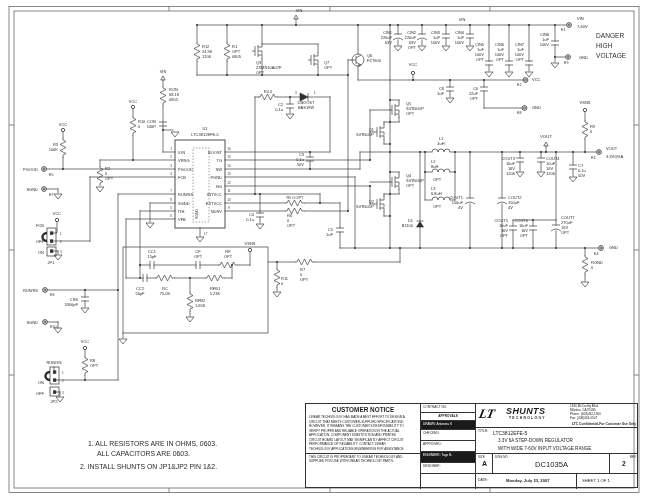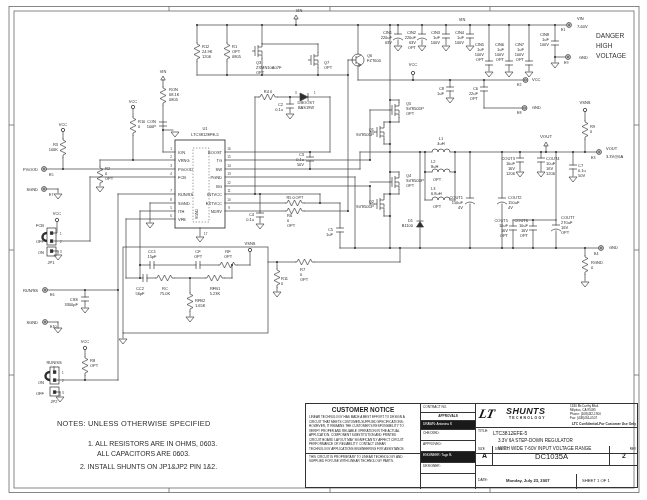--- a/index.html
+++ b/index.html
@@ -587,21 +587,20 @@
         <text x="561" y="229" font-size="4">16V</text>
         <text x="561" y="234" font-size="4">OPT</text>
         <text x="594" y="255" font-size="3.6">E4</text>
         <text x="609" y="249" font-size="4">GND</text>
         <text x="591" y="264" font-size="4">RGND</text>
         <text x="591" y="269" font-size="4">0</text>
       </g>
 </svg>
 
 
-<div class="note note-header" style="left:57px;top:419px;">NOTES:  UNLESS OTHERWISE SPECIFIED</div>
 <div class="note note-item" style="left:88px;top:440px;">1.  ALL RESISTORS ARE IN OHMS, 0603.</div>
 <div class="note note-item" style="left:97px;top:450px;">ALL CAPACITORS ARE 0603.</div>
 <div class="note note-item" style="left:80px;top:463px;">2. INSTALL SHUNTS ON JP1&amp;JP2 PIN 1&amp;2.</div>
 
 
 <div class="tb">
 
   <div class="cell" style="left:0;top:0;width:115px;height:85px;border-right:.8px solid #333;">
     <div class="cn-title">CUSTOMER NOTICE</div>
     <div class="cn-body">LINEAR TECHNOLOGY HAS MADE A BEST EFFORT TO DESIGN A
@@ -639,21 +638,21 @@
       <span class="lt-conf">LTC Confidential-For Customer Use Only</span>
     </div>
 
     <div class="cell" style="left:0;top:24px;width:162px;height:26px;border-bottom:.8px solid #333;">
       <span class="abs tlabel" style="left:2px;top:1px;">TITLE:</span>
       <span class="abs" style="left:17px;top:2px;font-size:5px;">LTC3812EFE-5</span>
       <span class="abs" style="left:22px;top:10px;font-size:4.6px;">3.3V 6A STEP-DOWN REGULATOR</span>
       <span class="abs" style="left:22px;top:17.5px;font-size:4.6px;">WITH  WIDE 7-60V  INPUT VOLTAGE RANGE</span>
     </div>
 
-    <div class="cell" style="left:0;top:42px;width:162px;height:20px;border-bottom:.8px solid #333;">
+    <div class="cell" style="left:0;top:50px;width:162px;height:20px;border-bottom:.8px solid #333;">
       <div class="cell" style="left:0;top:0;width:17px;height:20px;border-right:.8px solid #333;">
         <span class="abs tiny-label" style="left:2px;top:1px;">SIZE</span>
         <span class="abs" style="left:6px;top:6px;font-size:7px;font-weight:bold;">A</span>
       </div>
       <div class="cell" style="left:17px;top:0;width:117px;height:20px;border-right:.8px solid #333;">
         <span class="abs tiny-label" style="left:2px;top:1px;">DWG NO.</span>
         <span class="abs" style="left:0;top:6px;width:117px;text-align:center;font-size:7.6px;">DC1035A</span>
       </div>
       <div class="cell" style="left:134px;top:0;width:28px;height:20px;">
         <span class="abs tiny-label" style="right:2px;top:1px;">REV</span>

